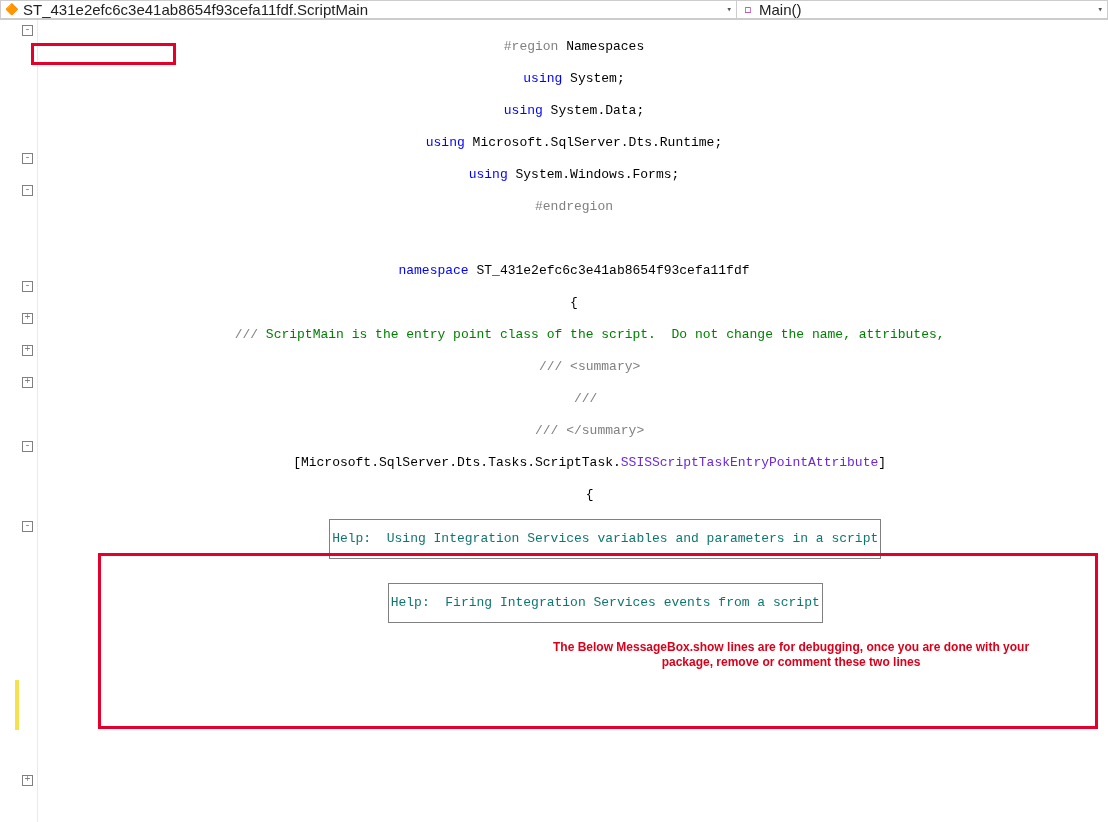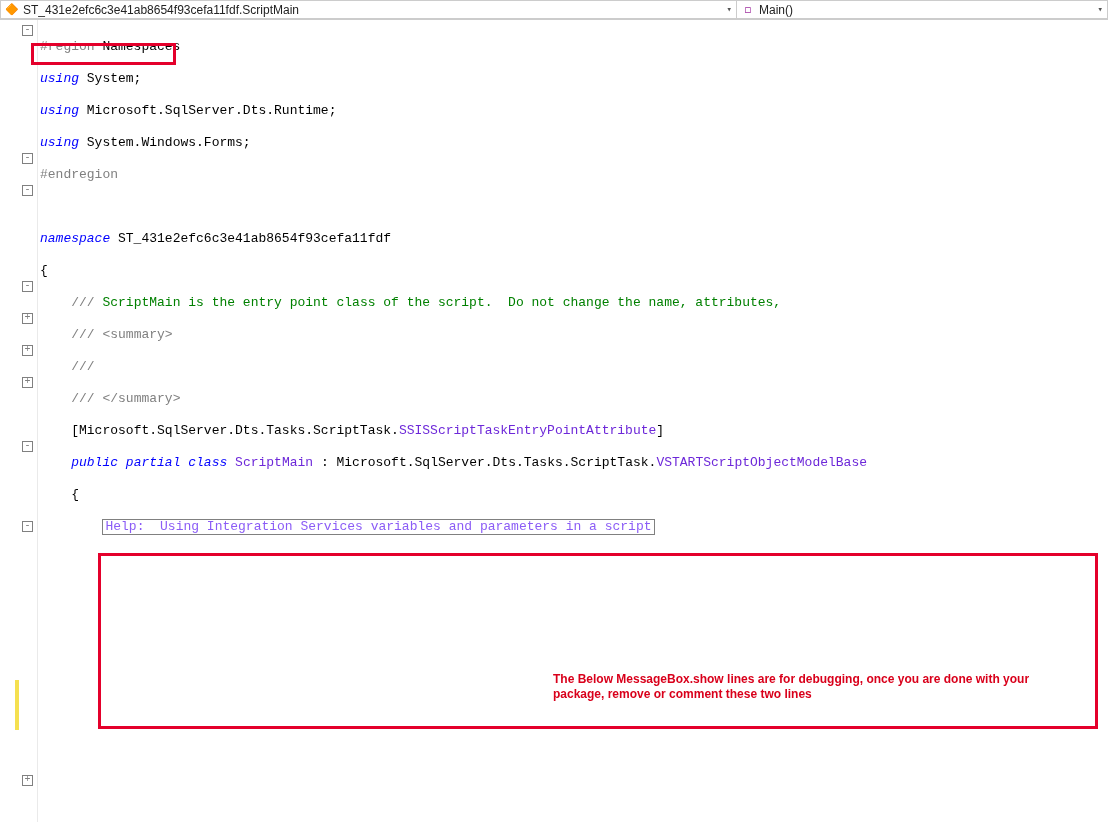--- a/index.html
+++ b/index.html
@@ -27,21 +27,21 @@
     gap: 4px;
   }
   .nav-left { width: 736px; border-right: none; }
   .nav-right { flex: 1; }
   .nav-icon {
     width: 14px; height: 14px;
     display: inline-flex;
     align-items: center; justify-content: center;
     font-size: 11px;
   }
-  .nav-text { flex: 1; font-family: 'Segoe UI', Tahoma, sans-serif; font-size: 12px; color: #222; }
+  .nav-text { flex: 1; font-family: 'Segoe UI', Tahoma, sans-serif; font-size: 15px; color: #222; }
   .nav-chev { font-size: 9px; color: #555; }
   .editor {
     display: flex;
     height: calc(100% - 20px);
     background: #fff;
   }
   .gutter {
     width: 38px;
     background: #fff;
     border-right: 1px solid #eaeaea;
@@ -66,32 +66,33 @@
     left: 15px;
     width: 4px;
     background: #f5e050;
   }
   .code-area {
     flex: 1;
     padding: 3px 0 0 2px;
     white-space: pre;
     line-height: 16px;
     position: relative;
+    text-align: center;
   }
   .line { height: 16px; }
-  .kw { color: #0000ff; font-style: italic; }
+  .kw { color: #0000ff; }
   .com { color: #008000; }
   .reg { color: #808080; }
   .xml { color: #808080; }
   .attr { color: #6d28d9; }
   .gray-box {
     display: inline-block;
     border: 1px solid #808080;
-    color: #8b5cf6;
-    padding: 0 2px;
+    color: #0f766e;
+    padding: 12px 2px;
     line-height: 14px;
   }
   .red-box1 {
     position: absolute;
     border: 3px solid #e4002b;
     left: -7px;
     top: 23px;
     width: 145px;
     height: 22px;
     pointer-events: none;
@@ -105,21 +106,21 @@
     height: 176px;
     pointer-events: none;
   }
   .annotation {
     position: absolute;
     color: #d9001b;
     font-family: 'Segoe UI', Tahoma, sans-serif;
     font-size: 12px;
     font-weight: 600;
     left: 515px;
-    top: 652px;
+    top: 620px;
     line-height: 15px;
   }
 </style>
 </head>
 <body>
 
 <div class="nav-bar">
   <div class="nav-dropdown nav-left">
     <span class="nav-icon">🔶</span>
     <span class="nav-text">ST_431e2efc6c3e41ab8654f93cefa11fdf.ScriptMain</span>
@@ -143,35 +144,36 @@
     <div class="outline" style="top:357px;">+</div>
     <div class="outline" style="top:421px;">-</div>
     <div class="outline" style="top:501px;">-</div>
     <div class="outline" style="top:755px;">+</div>
     <div class="yellow-mark" style="top:660px;height:50px;"></div>
   </div>
 
   <div class="code-area">
 <div class="line"><span class="reg">#region</span><span> Namespaces</span></div>
 <div class="line"><span class="kw">using</span><span> System;</span></div>
+<div class="line"><span class="kw">using</span><span> System.Data;</span></div>
 <div class="line"><span class="kw">using</span><span> Microsoft.SqlServer.Dts.Runtime;</span></div>
 <div class="line"><span class="kw">using</span><span> System.Windows.Forms;</span></div>
 <div class="line"><span class="reg">#endregion</span></div>
 <div class="line"></div>
 <div class="line"><span class="kw">namespace</span><span> ST_431e2efc6c3e41ab8654f93cefa11fdf</span></div>
 <div class="line"><span>{</span></div>
 <div class="line">    <span class="xml">/// </span><span class="com">ScriptMain is the entry point class of the script.  Do not change the name, attributes,</span></div>
 <div class="line">    <span class="xml">/// &lt;summary&gt;</span></div>
 <div class="line">    <span class="xml">/// </span></div>
 <div class="line">    <span class="xml">/// &lt;/summary&gt;</span></div>
 <div class="line">    <span>[Microsoft.SqlServer.Dts.Tasks.ScriptTask.</span><span class="attr">SSISScriptTaskEntryPointAttribute</span><span>]</span></div>
-<div class="line">    <span class="kw">public</span> <span class="kw">partial</span> <span class="kw">class</span> <span class="attr">ScriptMain</span><span> : Microsoft.SqlServer.Dts.Tasks.ScriptTask.</span><span class="attr">VSTARTScriptObjectModelBase</span></div>
 <div class="line">    <span>{</span></div>
 <div class="line">        <span class="gray-box">Help:  Using Integration Services variables and parameters in a script</span></div>
 <div class="line"></div>
+<div class="line">        <span class="gray-box">Help:  Firing Integration Services events from a script</span></div>
 <div class="line"></div>
 <div class="line"></div>
 <div class="line"></div>
 
 
 
 
 
 
 

